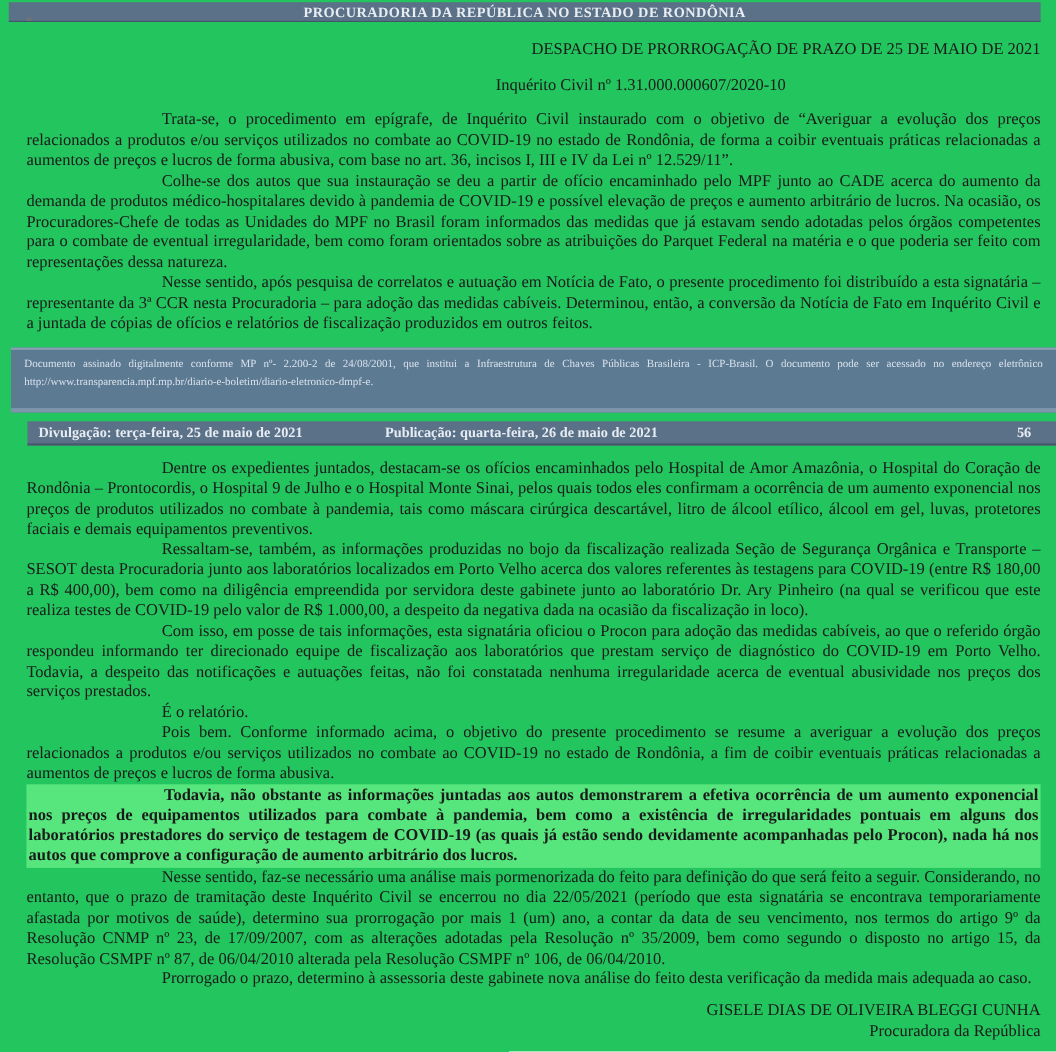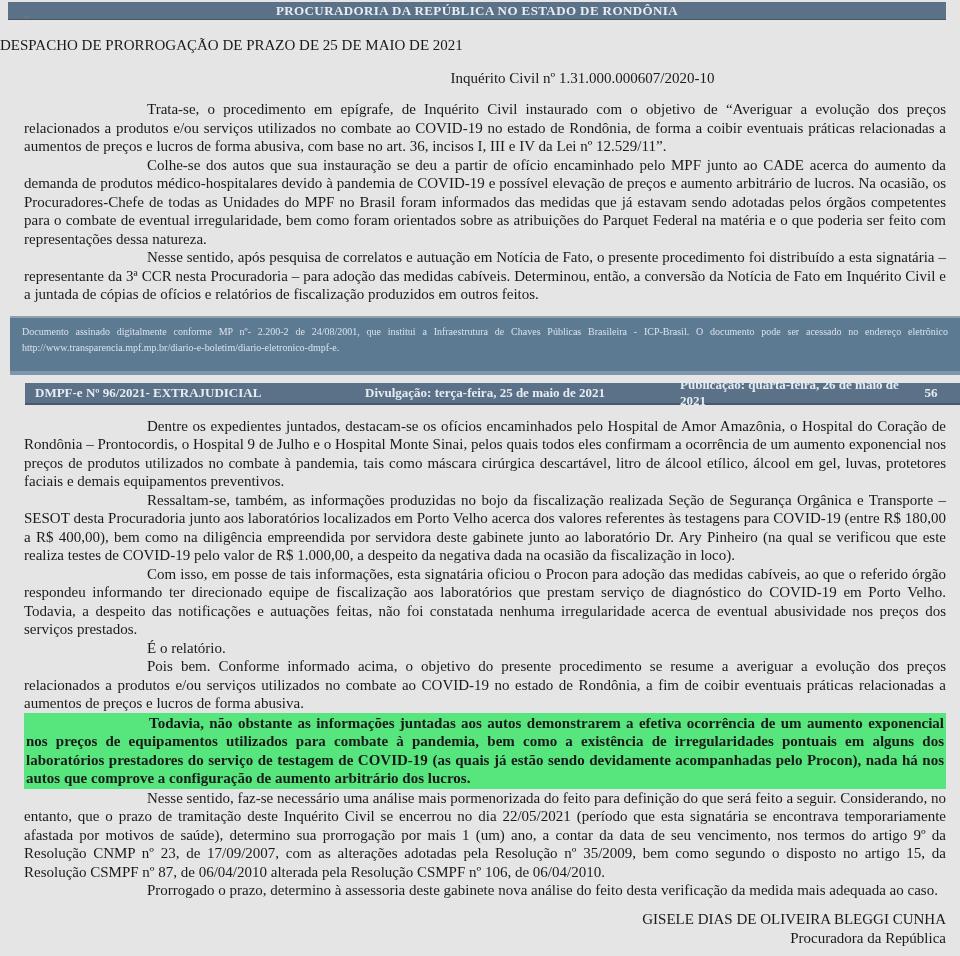--- a/index.html
+++ b/index.html
@@ -1,21 +1,21 @@
 <!DOCTYPE html>
 <html><head>
 <meta charset="utf-8">
 <style>
   * { margin: 0; padding: 0; box-sizing: border-box; }
   html, body { background: #ffffff; }
   .page {
     position: relative;
     width: 960px;
     height: 956px;
-    background: #e5e5e5;
+    background: #22c55e;
     font-family: "Liberation Serif", "DejaVu Serif", serif;
     color: #1a1a1a;
     overflow: hidden;
   }
   .header-bar {
     margin: 2px 14px 0 8px;
     height: 18px;
     background: #5b7187;
     border-bottom: 1px solid #44556a;
     color: #e8edf3;
@@ -28,20 +28,21 @@
   .stray-mark {
     position: absolute;
     left: 24px; top: 16px;
     width: 5px; height: 3px;
     background: #70747a;
     border-radius: 2px;
   }
   .doc-title {
     margin-top: 16px;
     padding-right: 14px;
+    text-align: right;
     font-size: 15px;
     line-height: 19px;
   }
   .case-number {
     margin-top: 14px;
     padding-left: 205px;
     text-align: center;
     font-size: 15px;
     line-height: 19px;
   }
@@ -109,21 +110,20 @@
 
   <div class="body-block">
     <p class="para">Trata-se, o procedimento em epígrafe, de Inquérito Civil instaurado com o objetivo de “Averiguar a evolução dos preços relacionados a produtos e/ou serviços utilizados no combate ao COVID-19 no estado de Rondônia, de forma a coibir eventuais práticas relacionadas a aumentos de preços e lucros de forma abusiva, com base no art. 36, incisos I, III e IV da Lei nº 12.529/11”.</p>
     <p class="para">Colhe-se dos autos que sua instauração se deu a partir de ofício encaminhado pelo MPF junto ao CADE acerca do aumento da demanda de produtos médico-hospitalares devido à pandemia de COVID-19 e possível elevação de preços e aumento arbitrário de lucros. Na ocasião, os Procuradores-Chefe de todas as Unidades do MPF no Brasil foram informados das medidas que já estavam sendo adotadas pelos órgãos competentes para o combate de eventual irregularidade, bem como foram orientados sobre as atribuições do Parquet Federal na matéria e o que poderia ser feito com representações dessa natureza.</p>
     <p class="para">Nesse sentido, após pesquisa de correlatos e autuação em Notícia de Fato, o presente procedimento foi distribuído a esta signatária – representante da 3ª CCR nesta Procuradoria – para adoção das medidas cabíveis. Determinou, então, a conversão da Notícia de Fato em Inquérito Civil e a juntada de cópias de ofícios e relatórios de fiscalização produzidos em outros feitos.</p>
   </div>
 
   <div class="signature-banner">Documento assinado digitalmente conforme MP nº- 2.200-2 de 24/08/2001, que institui a Infraestrutura de Chaves Públicas Brasileira - ICP-Brasil.  O documento pode ser acessado no endereço eletrônico  http://www.transparencia.mpf.mp.br/diario-e-boletim/diario-eletronico-dmpf-e.</div>
 
   <div class="journal-bar">
-    <span class="jb-left">DMPF-e Nº 96/2021- EXTRAJUDICIAL</span>
     <span class="jb-center">Divulgação: terça-feira, 25 de maio de 2021</span>
     <span class="jb-right">Publicação: quarta-feira, 26 de maio de 2021</span>
     <span class="jb-page">56</span>
   </div>
 
   <div class="body-block">
     <p class="para">Dentre os expedientes juntados, destacam-se os ofícios encaminhados pelo Hospital de Amor Amazônia, o Hospital do Coração de Rondônia – Prontocordis, o Hospital 9 de Julho e o Hospital Monte Sinai, pelos quais todos eles confirmam a ocorrência de um aumento exponencial nos preços de produtos utilizados no combate à pandemia, tais como máscara cirúrgica descartável, litro de álcool etílico, álcool em gel, luvas, protetores faciais e demais equipamentos preventivos.</p>
     <p class="para">Ressaltam-se, também, as informações produzidas no bojo da fiscalização realizada Seção de Segurança Orgânica e Transporte – SESOT desta Procuradoria junto aos laboratórios localizados em Porto Velho acerca dos valores referentes às testagens para COVID-19 (entre R$ 180,00 a R$ 400,00), bem como na diligência empreendida por servidora deste gabinete junto ao laboratório Dr. Ary Pinheiro (na qual se verificou que este realiza testes de COVID-19 pelo valor de R$ 1.000,00, a despeito da negativa dada na ocasião da fiscalização in loco).</p>
     <p class="para">Com isso, em posse de tais informações, esta signatária oficiou o Procon para adoção das medidas cabíveis, ao que o referido órgão respondeu informando ter direcionado equipe de fiscalização aos laboratórios que prestam serviço de diagnóstico do COVID-19 em Porto Velho. Todavia, a despeito das notificações e autuações feitas, não foi constatada nenhuma irregularidade acerca de eventual abusividade nos preços dos serviços prestados.</p>
     <p class="para">É o relatório.</p>

